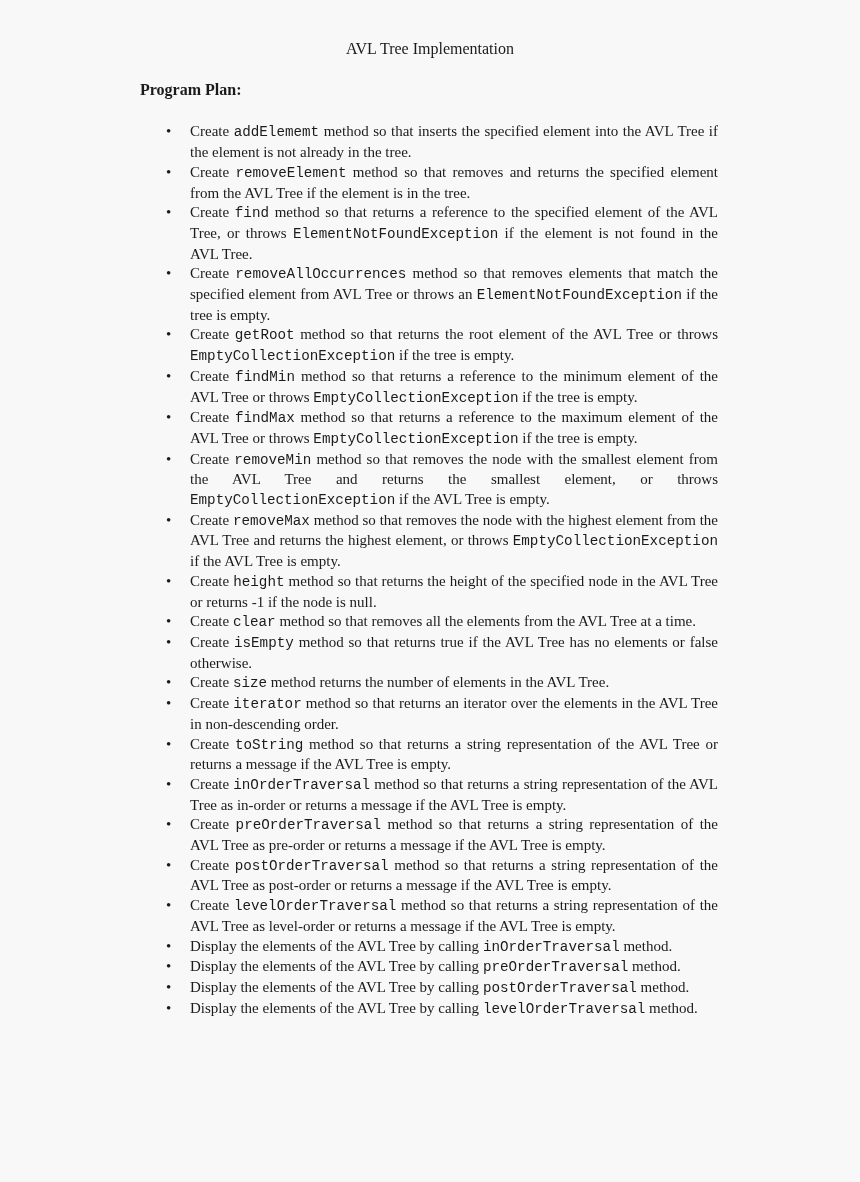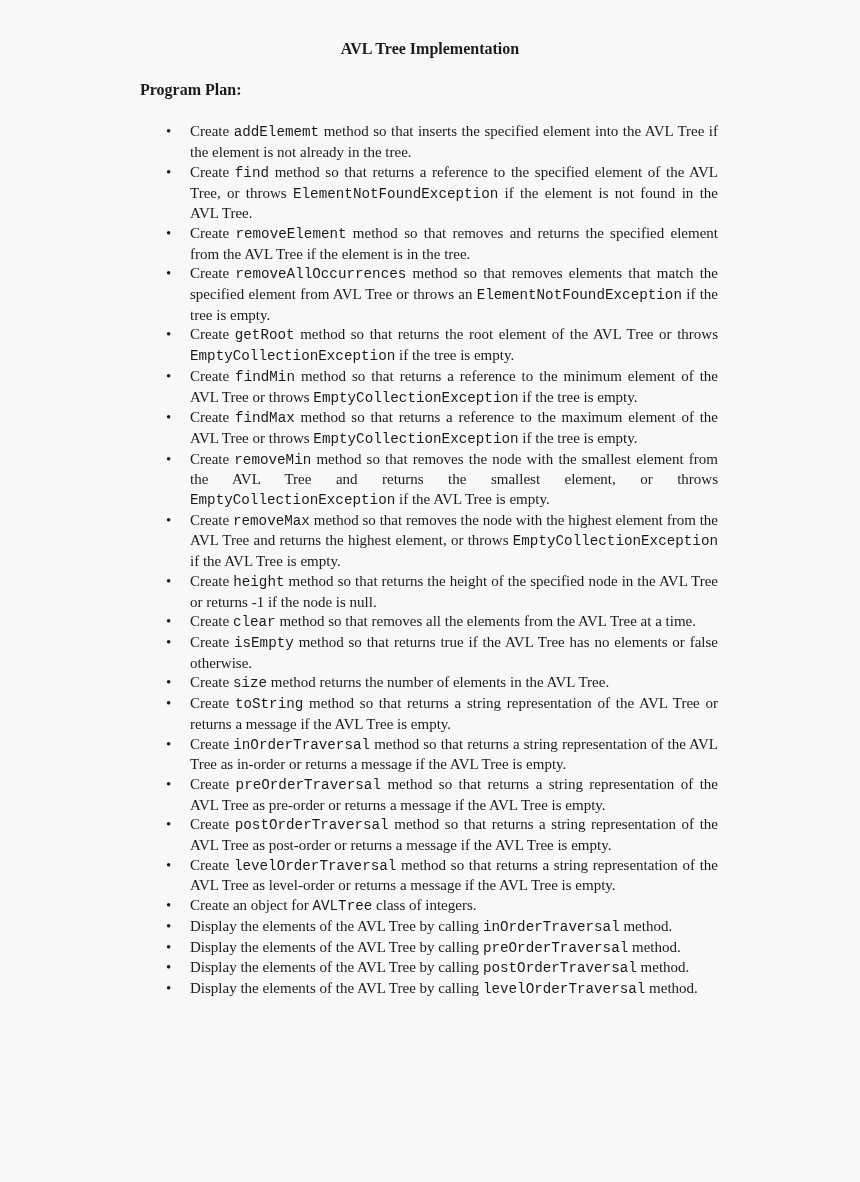--- a/index.html
+++ b/index.html
@@ -14,21 +14,21 @@
     color: #1b1b1b;
     font-family: "Liberation Serif", serif;
     font-size: 15px;
     line-height: 19.7px;
     box-sizing: border-box;
     padding-top: 39px;
     overflow: hidden;
   }
   .doc-title {
     text-align: center;
-    font-weight: bold;
+    font-weight: normal;
     font-size: 16px;
     margin: 0;
   }
   .section-heading {
     font-weight: bold;
     font-size: 16px;
     margin: 21px 2px 0 140px;
   }
   ul.plan-list {
     margin: 23px 142px 0 190px;
@@ -55,36 +55,36 @@
 </head>
 <body>
 
 <div class="page">
   <h1 class="doc-title">AVL Tree Implementation</h1>
 
   <h2 class="section-heading">Program Plan:</h2>
 
   <ul class="plan-list">
       <li><span>Create </span><span class="code">addElememt</span><span> method so that inserts the specified element into the AVL Tree if the element is not already in the tree.</span></li>
+      <li><span>Create </span><span class="code">removeElement</span><span> method so that removes and returns the specified element from the AVL Tree if the element is in the tree.</span></li>
       <li><span>Create </span><span class="code">find</span><span> method so that returns a reference to the specified element of the AVL Tree, or throws </span><span class="code">ElementNotFoundException</span><span> if the element is not found in the AVL Tree.</span></li>
-      <li><span>Create </span><span class="code">removeElement</span><span> method so that removes and returns the specified element from the AVL Tree if the element is in the tree.</span></li>
       <li><span>Create </span><span class="code">removeAllOccurrences</span><span> method so that removes elements that match the specified element from AVL Tree or throws an </span><span class="code">ElementNotFoundException</span><span> if the tree is empty.</span></li>
       <li><span>Create </span><span class="code">getRoot</span><span> method so that returns the root element of the AVL Tree or throws </span><span class="code">EmptyCollectionException</span><span> if the tree is empty.</span></li>
       <li><span>Create </span><span class="code">findMin</span><span> method so that returns a reference to the minimum element of the AVL Tree or throws </span><span class="code">EmptyCollectionException</span><span> if the tree is empty.</span></li>
       <li><span>Create </span><span class="code">findMax</span><span> method so that returns a reference to the maximum element of the AVL Tree or throws </span><span class="code">EmptyCollectionException</span><span> if the tree is empty.</span></li>
       <li><span>Create </span><span class="code">removeMin</span><span> method so that removes the node with the smallest element from the AVL Tree and returns the smallest element, or throws </span><span class="code">EmptyCollectionException</span><span> if the AVL Tree is empty.</span></li>
       <li><span>Create </span><span class="code">removeMax</span><span> method so that removes the node with the highest element from the AVL Tree and returns the highest element, or throws </span><span class="code">EmptyCollectionException</span><span> if the AVL Tree is empty.</span></li>
       <li><span>Create </span><span class="code">height</span><span> method so that returns the height of the specified node in the AVL Tree or returns -1 if the node is null.</span></li>
       <li><span>Create </span><span class="code">clear</span><span> method so that removes all the elements from the AVL Tree at a time.</span></li>
       <li><span>Create </span><span class="code">isEmpty</span><span> method so that returns true if the AVL Tree has no elements or false otherwise.</span></li>
       <li><span>Create </span><span class="code">size</span><span> method returns the number of elements in the AVL Tree.</span></li>
+      <li><span>Create </span><span class="code">iterator</span><span> method so that returns an iterator over the elements in the AVL Tree in non-descending order.</span></li>
       <li><span>Create </span><span class="code">toString</span><span> method so that returns a string representation of the AVL Tree or returns a message if the AVL Tree is empty.</span></li>
       <li><span>Create </span><span class="code">inOrderTraversal</span><span> method so that returns a string representation of the AVL Tree as in-order or returns a message if the AVL Tree is empty.</span></li>
       <li><span>Create </span><span class="code">preOrderTraversal</span><span> method so that returns a string representation of the AVL Tree as pre-order or returns a message if the AVL Tree is empty.</span></li>
       <li><span>Create </span><span class="code">postOrderTraversal</span><span> method so that returns a string representation of the AVL Tree as post-order or returns a message if the AVL Tree is empty.</span></li>
       <li><span>Create </span><span class="code">levelOrderTraversal</span><span> method so that returns a string representation of the AVL Tree as level-order or returns a message if the AVL Tree is empty.</span></li>
-      <li><span>Create an object for </span><span class="code">AVLTree</span><span> class of integers.</span></li>
       <li><span>Display the elements of the AVL Tree by calling </span><span class="code">inOrderTraversal</span><span> method.</span></li>
       <li><span>Display the elements of the AVL Tree by calling </span><span class="code">preOrderTraversal</span><span> method.</span></li>
       <li><span>Display the elements of the AVL Tree by calling </span><span class="code">postOrderTraversal</span><span> method.</span></li>
       <li><span>Display the elements of the AVL Tree by calling </span><span class="code">levelOrderTraversal</span><span> method.</span></li>
     </ul>
 </div>
 
 </body></html>

